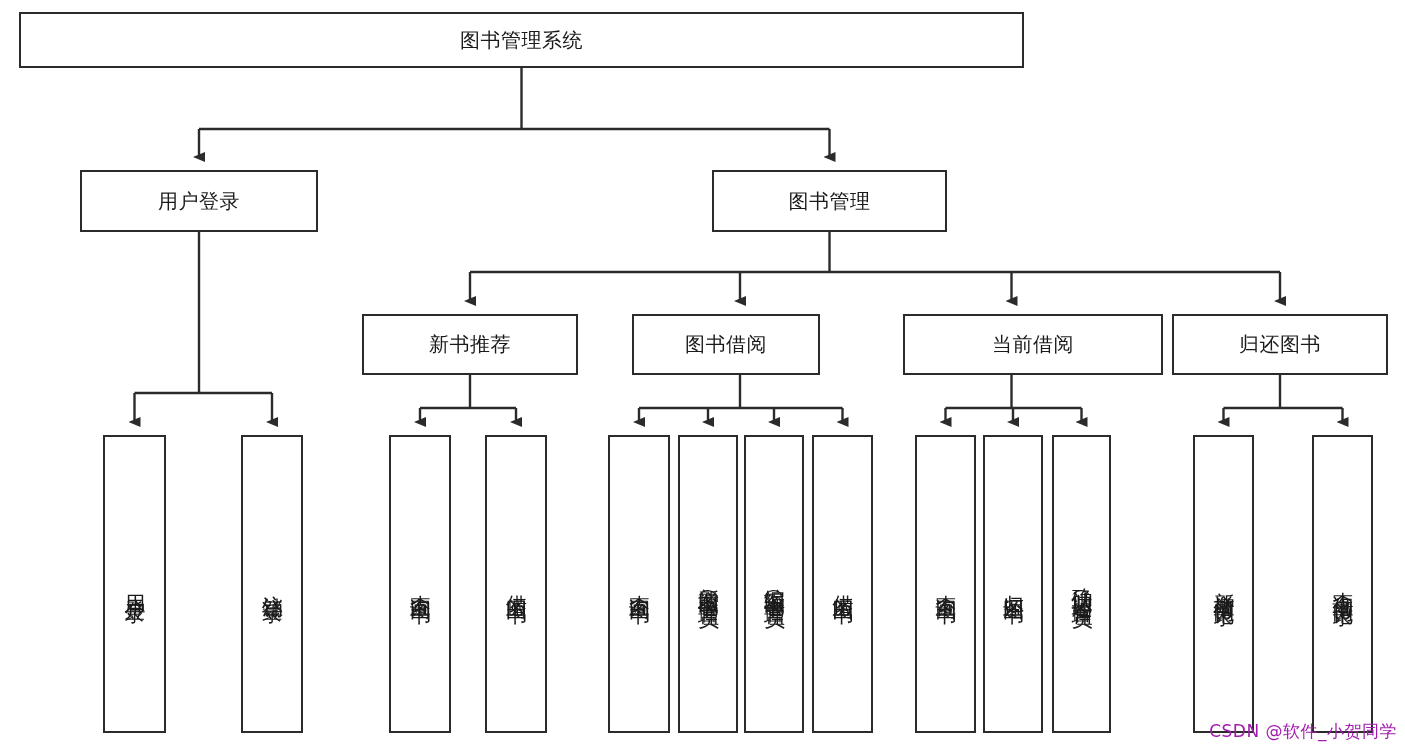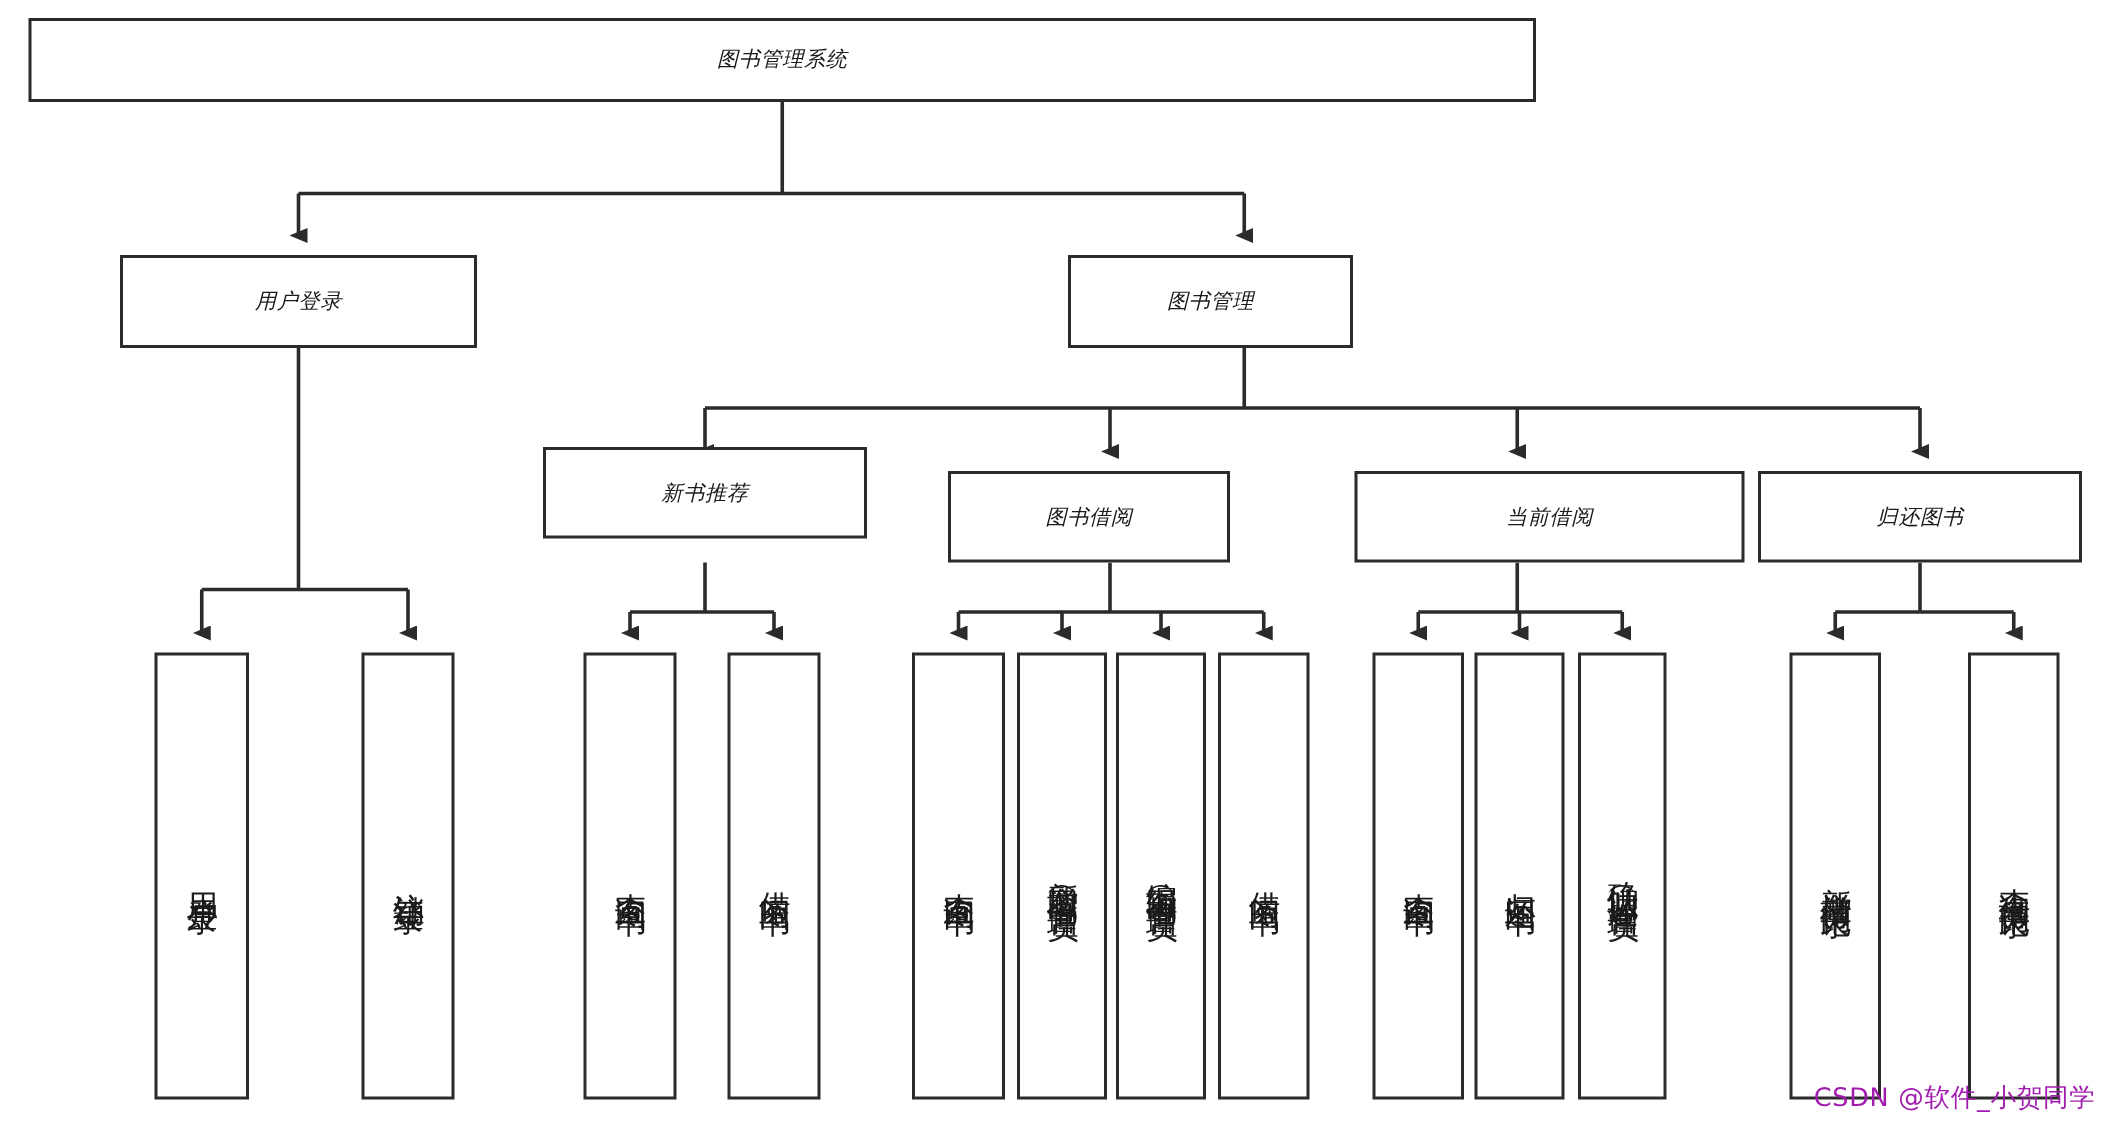--- a/index.html
+++ b/index.html
@@ -31,24 +31,23 @@
     position: absolute;
     box-sizing: border-box;
     background: #ffffff;
     border: 2px solid #2b2b2b;
     display: flex;
     align-items: center;
     justify-content: center;
     color: #1a1a1a;
   }
   .node.horizontal {
-    font-size: 14px;
+    font-size: 20px;
     letter-spacing: 0.5px;
     white-space: nowrap;
-    font-style: italic;
   }
   .node.vertical {
     font-size: 21px;
   }
   .node.vertical .vtext {
     writing-mode: vertical-rl;
     text-orientation: upright;
     letter-spacing: 3px;
     white-space: nowrap;
     line-height: 1;
@@ -111,24 +110,24 @@
       </g>
   </svg>
 
   <div id="node-layer">
       <div class="node horizontal" style="left: 19px; top: 12px; width: 1005px; height: 56px;">
         <span>图书管理系统</span>
       </div>
       <div class="node horizontal" style="left: 80px; top: 170px; width: 238px; height: 62px;">
         <span>用户登录</span>
       </div>
-      <div class="node horizontal" style="left: 712px; top: 170px; width: 190px; height: 62px;">
+      <div class="node horizontal" style="left: 712px; top: 170px; width: 235px; height: 62px;">
         <span>图书管理</span>
       </div>
-      <div class="node horizontal" style="left: 362px; top: 298px; width: 216px; height: 61px;">
+      <div class="node horizontal" style="left: 362px; top: 314px; width: 216px; height: 61px;">
         <span>新书推荐</span>
       </div>
       <div class="node horizontal" style="left: 632px; top: 314px; width: 188px; height: 61px;">
         <span>图书借阅</span>
       </div>
       <div class="node horizontal" style="left: 903px; top: 314px; width: 260px; height: 61px; text-align: center;">
         <span>当前借阅</span>
       </div>
       <div class="node horizontal" style="left: 1172px; top: 314px; width: 216px; height: 61px;">
         <span>归还图书</span>

